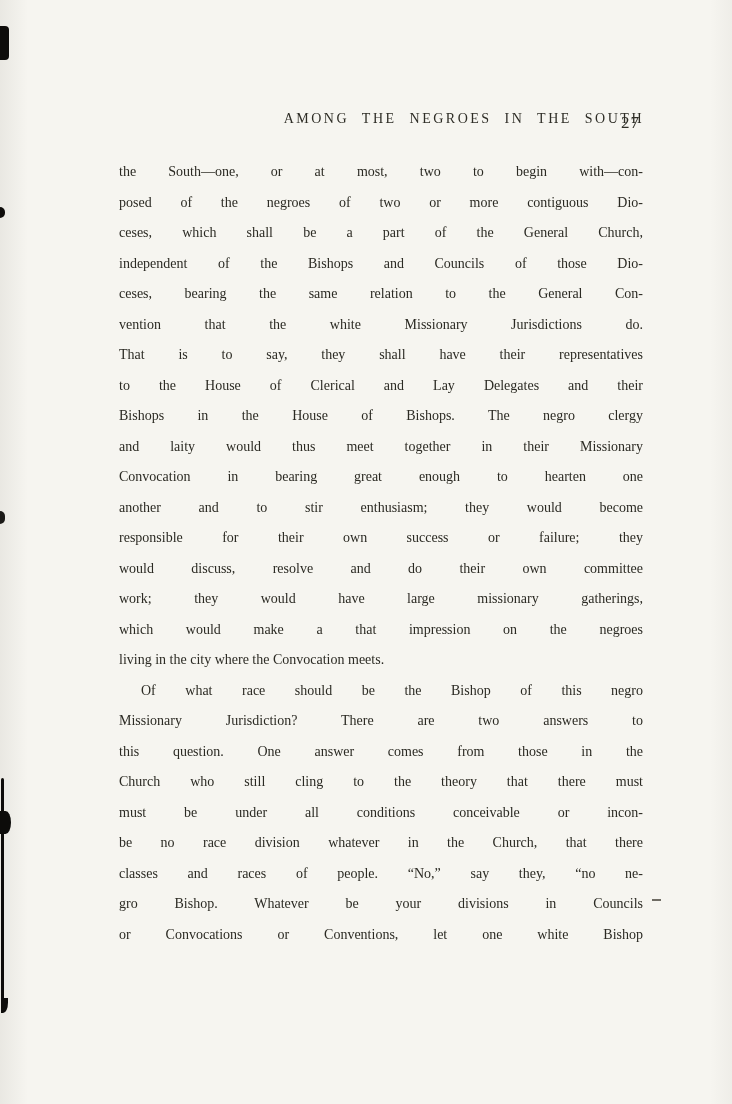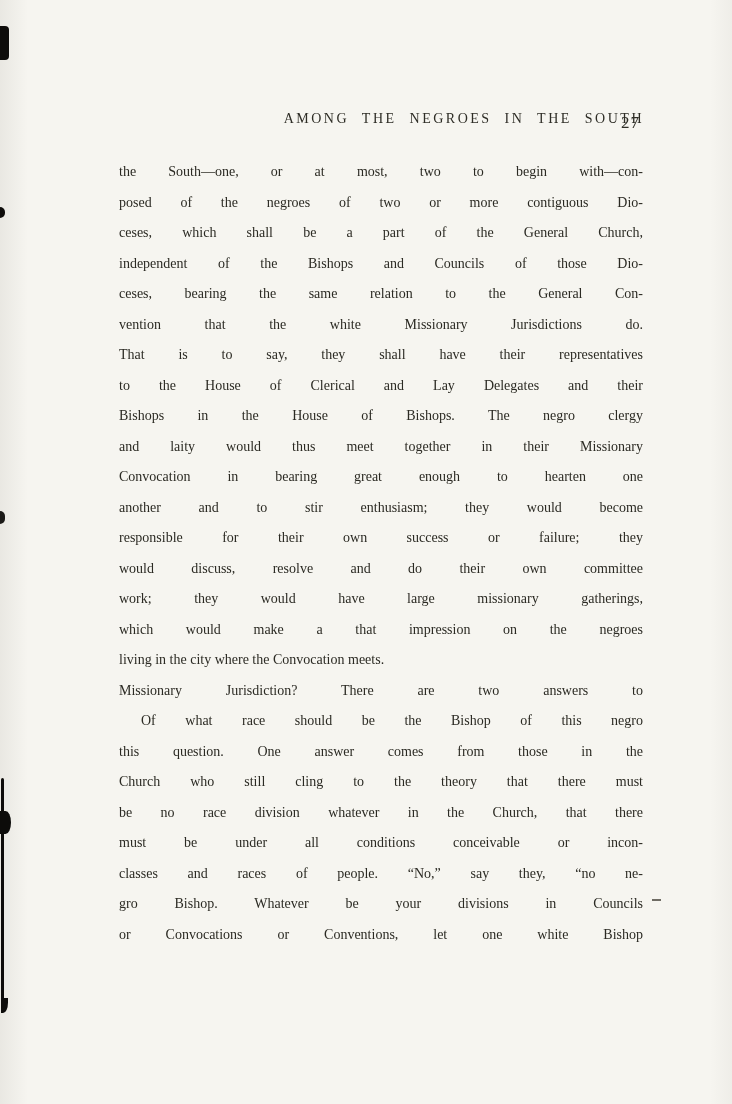--- a/index.html
+++ b/index.html
@@ -97,26 +97,26 @@
       <div class="line">Convocation in bearing great enough to hearten one</div>
       <div class="line">another and to stir enthusiasm; they would become</div>
       <div class="line">responsible for their own success or failure; they</div>
       <div class="line">would discuss, resolve and do their own committee</div>
       <div class="line">work; they would have large missionary gatherings,</div>
       <div class="line">which would make a that impression on the negroes</div>
       <div class="line par-end">living in the city where the Convocation meets.</div>
     </div>
 
     <div class="paragraph">
+      <div class="line indent">Of what race should be the Bishop of this negro</div>
       <div class="line">Missionary Jurisdiction?  There are two answers to</div>
-      <div class="line indent">Of what race should be the Bishop of this negro</div>
       <div class="line">this question.  One answer comes from those in the</div>
       <div class="line">Church who still cling to the theory that there must</div>
+      <div class="line">must be under all conditions conceivable or incon-</div>
       <div class="line">be no race division whatever in the Church, that there</div>
-      <div class="line">must be under all conditions conceivable or incon-</div>
       <div class="line">classes and races of people.  “No,” say they, “no ne-</div>
       <div class="line">gro Bishop.  Whatever be your divisions in Councils</div>
       <div class="line">or Convocations or Conventions, let one white Bishop</div>
     </div>
 
   </div>
 
   <div class="artifact corner-mark"></div>
   <div class="artifact edge-dot-1"></div>
   <div class="artifact edge-dot-2"></div>

